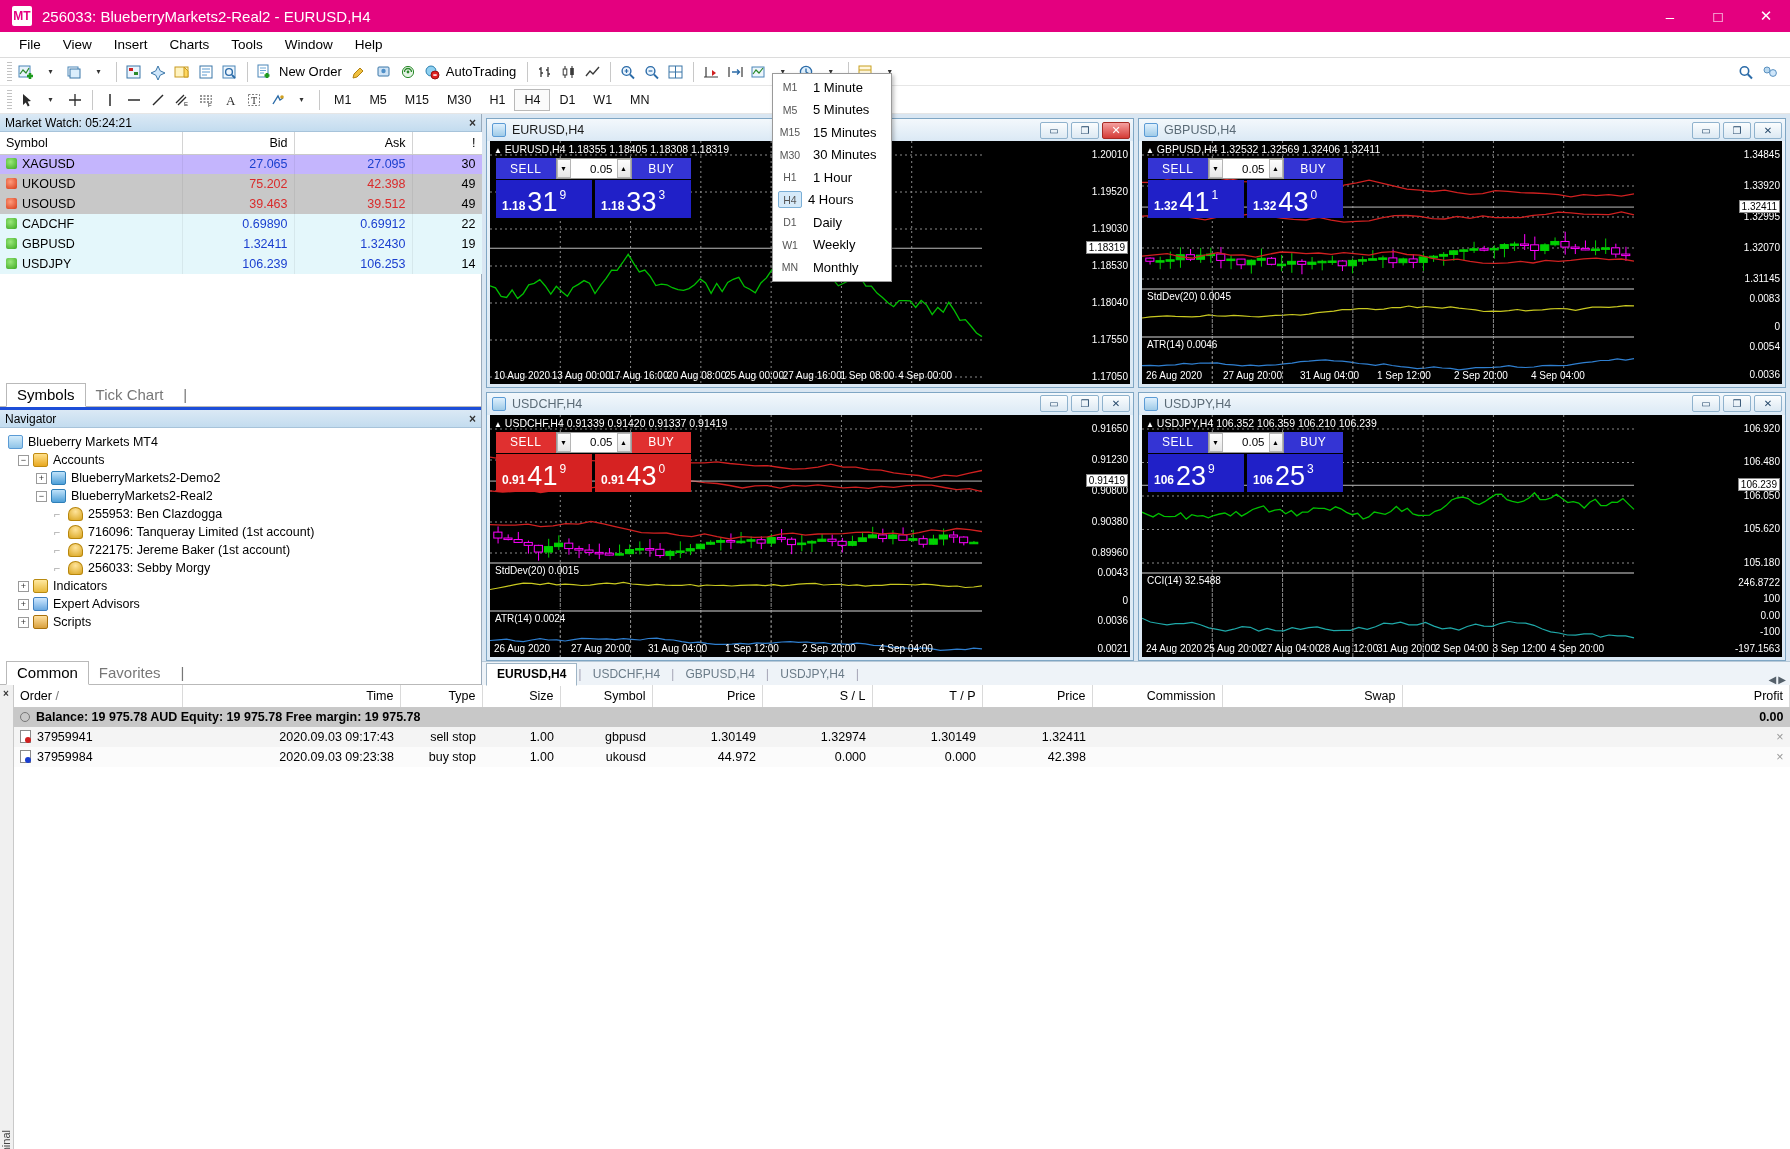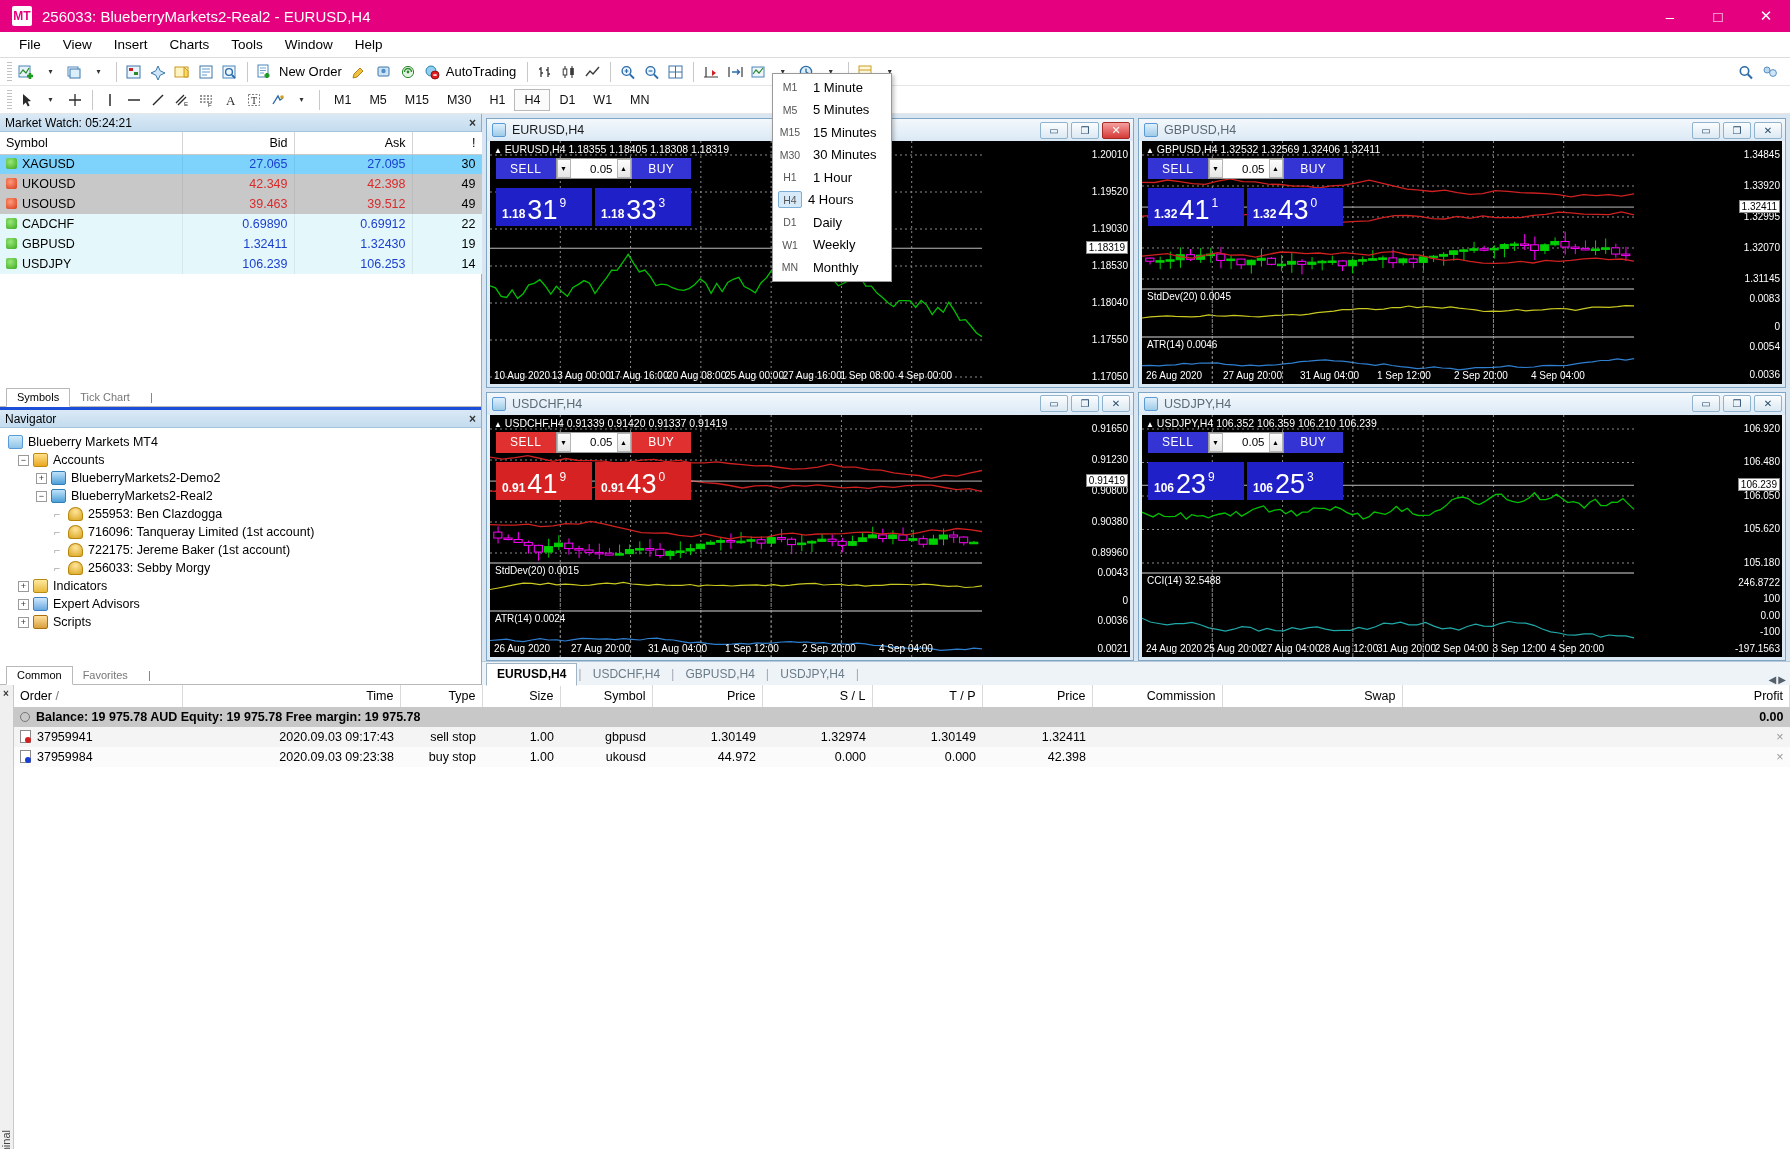--- a/index.html
+++ b/index.html
@@ -44,30 +44,30 @@
   .panel-head .close-x{margin-left:auto;font-size:12px;color:#333;font-weight:bold;}
   
   .mw{flex:0 0 296px;display:flex;flex-direction:column;border-bottom:3px solid #1d4ed8;}
   table.mwtab{width:100%;border-collapse:collapse;font-size:12.5px;table-layout:fixed;}
   table.mwtab th{font-weight:normal;background:#fff;border-right:1px solid #d4d4d4;
     border-bottom:1px solid #c9c9c9;height:22px;padding:0 6px;}
   table.mwtab th.l{text-align:left;} table.mwtab th.r{text-align:right;}
   table.mwtab td{height:20px;padding:0 6px;border-right:1px solid rgba(0,0,0,.06);}
   table.mwtab td.sym{text-align:left;}
   table.mwtab td.num{text-align:right;}
-  .r-gray{background:#7dd3fc;} .r-gold{background:#ffcf2e;} .r-gray2{background:#c8c8c8;}
+  .r-gray{background:#c4b5fd;} .r-gold{background:#ffcf2e;} .r-gray2{background:#c8c8c8;}
   .r-cyan{background:#e4f7fb;} .r-sel{background:#0b6cc4;color:#fff;}
   .up{color:#1a3fcf;} .down{color:#d92b2b;}
   .r-sel .up,.r-sel .down{color:#fff;}
   .arrow-ic{display:inline-block;width:11px;height:11px;margin-right:5px;vertical-align:-1px;
     border-radius:2px;position:relative;}
   .arrow-ic.g{background:radial-gradient(circle at 40% 35%,#9ae87a,#3aa81f);}
   .arrow-ic.r{background:radial-gradient(circle at 40% 35%,#ff9a7a,#d63a18);}
   .tabsrow{height:24px;background:#fff;display:flex;align-items:flex-end;border-bottom:1px solid #b9b9b9;padding-left:6px;}
-  .ptab{font-size:11px;padding:2px 10px 3px;color:#777;}
+  .ptab{font-size:15px;padding:2px 10px 3px;color:#777;}
   .ptab.active{color:#000;border:1px solid #b9b9b9;border-bottom:1px solid #fff;background:#fff;margin-bottom:-1px;}
   
   .nav{flex:1;display:flex;flex-direction:column;}
   .tree{flex:1;padding:5px 0 0 4px;font-size:12.5px;overflow:hidden;}
   .tnode{height:18px;display:flex;align-items:center;white-space:nowrap;}
   .exp{width:11px;height:11px;border:1px solid #9a9a9a;background:#fff;font-size:9px;line-height:9px;
      text-align:center;color:#333;margin-right:4px;}
   .tico{width:15px;height:14px;margin-right:5px;border-radius:2px;display:inline-block;}
   .ic-term{background:linear-gradient(#d4ecfb,#8fc4e8);border:1px solid #5b9bd5;}
   .ic-accts{background:linear-gradient(#ffe08a,#e8a820);border:1px solid #c08a10;}
@@ -97,21 +97,21 @@
   .ohlc .tri{color:#fff;font-size:8px;}
   
   .octw{position:absolute;left:6px;top:17px;z-index:7;width:195px;}
   .octw-top{display:flex;height:21px;}
   .oc-sell,.oc-buy{flex:1;color:#fff;font-size:12px;display:flex;align-items:center;justify-content:center;letter-spacing:.5px;}
   .oc-vol{width:76px;background:#fff;border:1px solid #9a9a9a;display:flex;align-items:center;
     font-size:11.5px;justify-content:flex-end;padding-right:2px;position:relative;}
   .oc-vol .dn,.oc-vol .up2{position:absolute;width:14px;height:19px;display:flex;align-items:center;
     justify-content:center;font-size:7px;background:linear-gradient(#fdfdfd,#e6e6e6);border:1px solid #b5b5b5;}
   .oc-vol .dn{left:0;top:0;} .oc-vol .up2{right:0;top:0;}
-  .octw-bot{display:flex;height:38px;gap:3px;margin-top:9px;}
+  .octw-bot{display:flex;height:38px;gap:3px;margin-top:1px;}
   .oc-px{flex:1;color:#fff;display:flex;align-items:flex-end;padding:0 4px 2px 6px;position:relative;}
   .oc-px .big{font-size:27px;line-height:27px;font-weight:300;}
   .oc-px .pre{font-size:12px;padding-bottom:3px;padding-right:2px;font-weight:bold;}
   .oc-px .sup{font-size:12px;padding-bottom:14px;padding-left:2px;}
   .blue{background:#2020c8;} .red{background:#d62222;}
   .blue-h{background:#3434d4;} .red-h{background:#e03030;}
   
   .pscale{position:absolute;right:0;top:0;bottom:0;width:58px;z-index:5;}
   .plabel{position:absolute;right:2px;font-size:10px;color:#fff;white-space:nowrap;}
   .plabel.cur{background:#fff;color:#000;padding:0 2px;border:1px solid #888;}
@@ -442,21 +442,21 @@
           </thead>
         <tbody id="mw-body">
             <tr class="r-gray">
               <td class="sym"><span class="arrow-ic g"></span><span>XAGUSD</span></td>
               <td class="num up">27.065</td>
               <td class="num up">27.095</td>
               <td class="num">30</td>
             </tr>
             <tr class="r-gray2">
               <td class="sym"><span class="arrow-ic r"></span><span>UKOUSD</span></td>
-              <td class="num down">42.349</td>
+              <td class="num down">75.202</td>
               <td class="num down">42.398</td>
               <td class="num">49</td>
             </tr>
             <tr class="r-gray2">
               <td class="sym"><span class="arrow-ic r"></span><span>USOUSD</span></td>
               <td class="num down">39.463</td>
               <td class="num down">39.512</td>
               <td class="num">49</td>
             </tr>
             <tr class="r-cyan">

